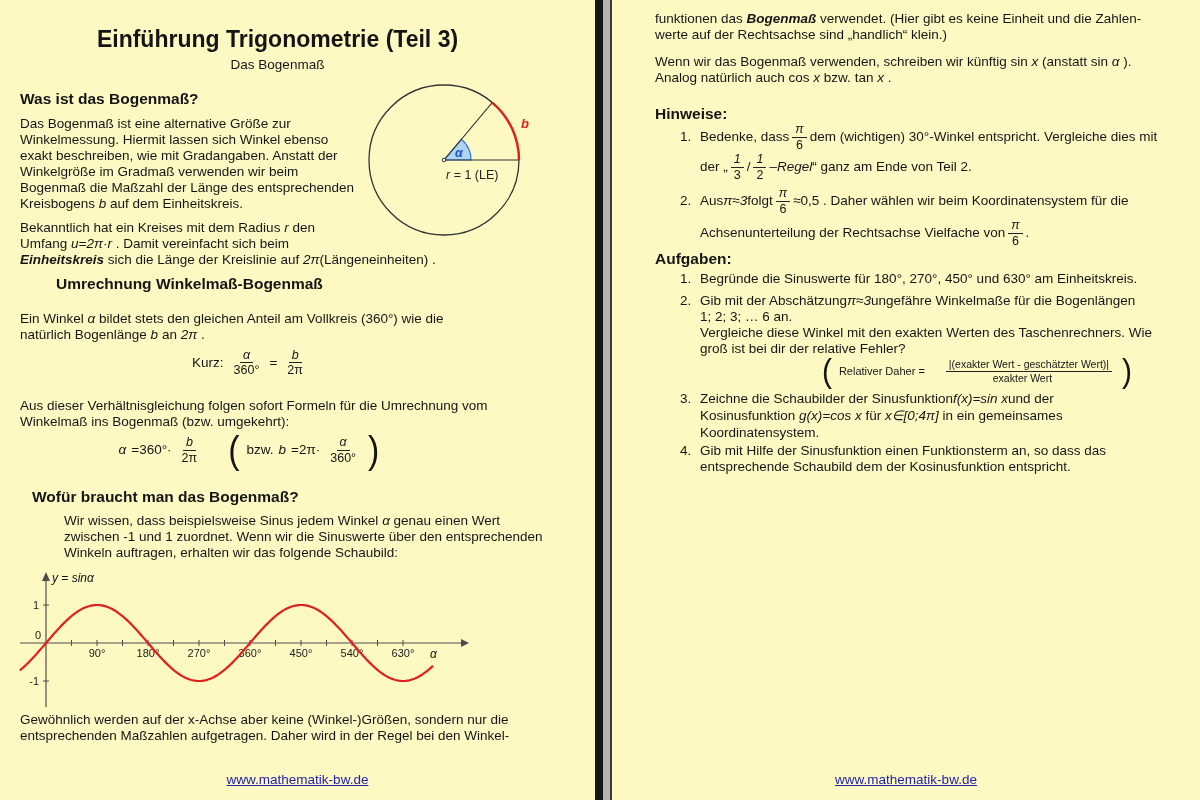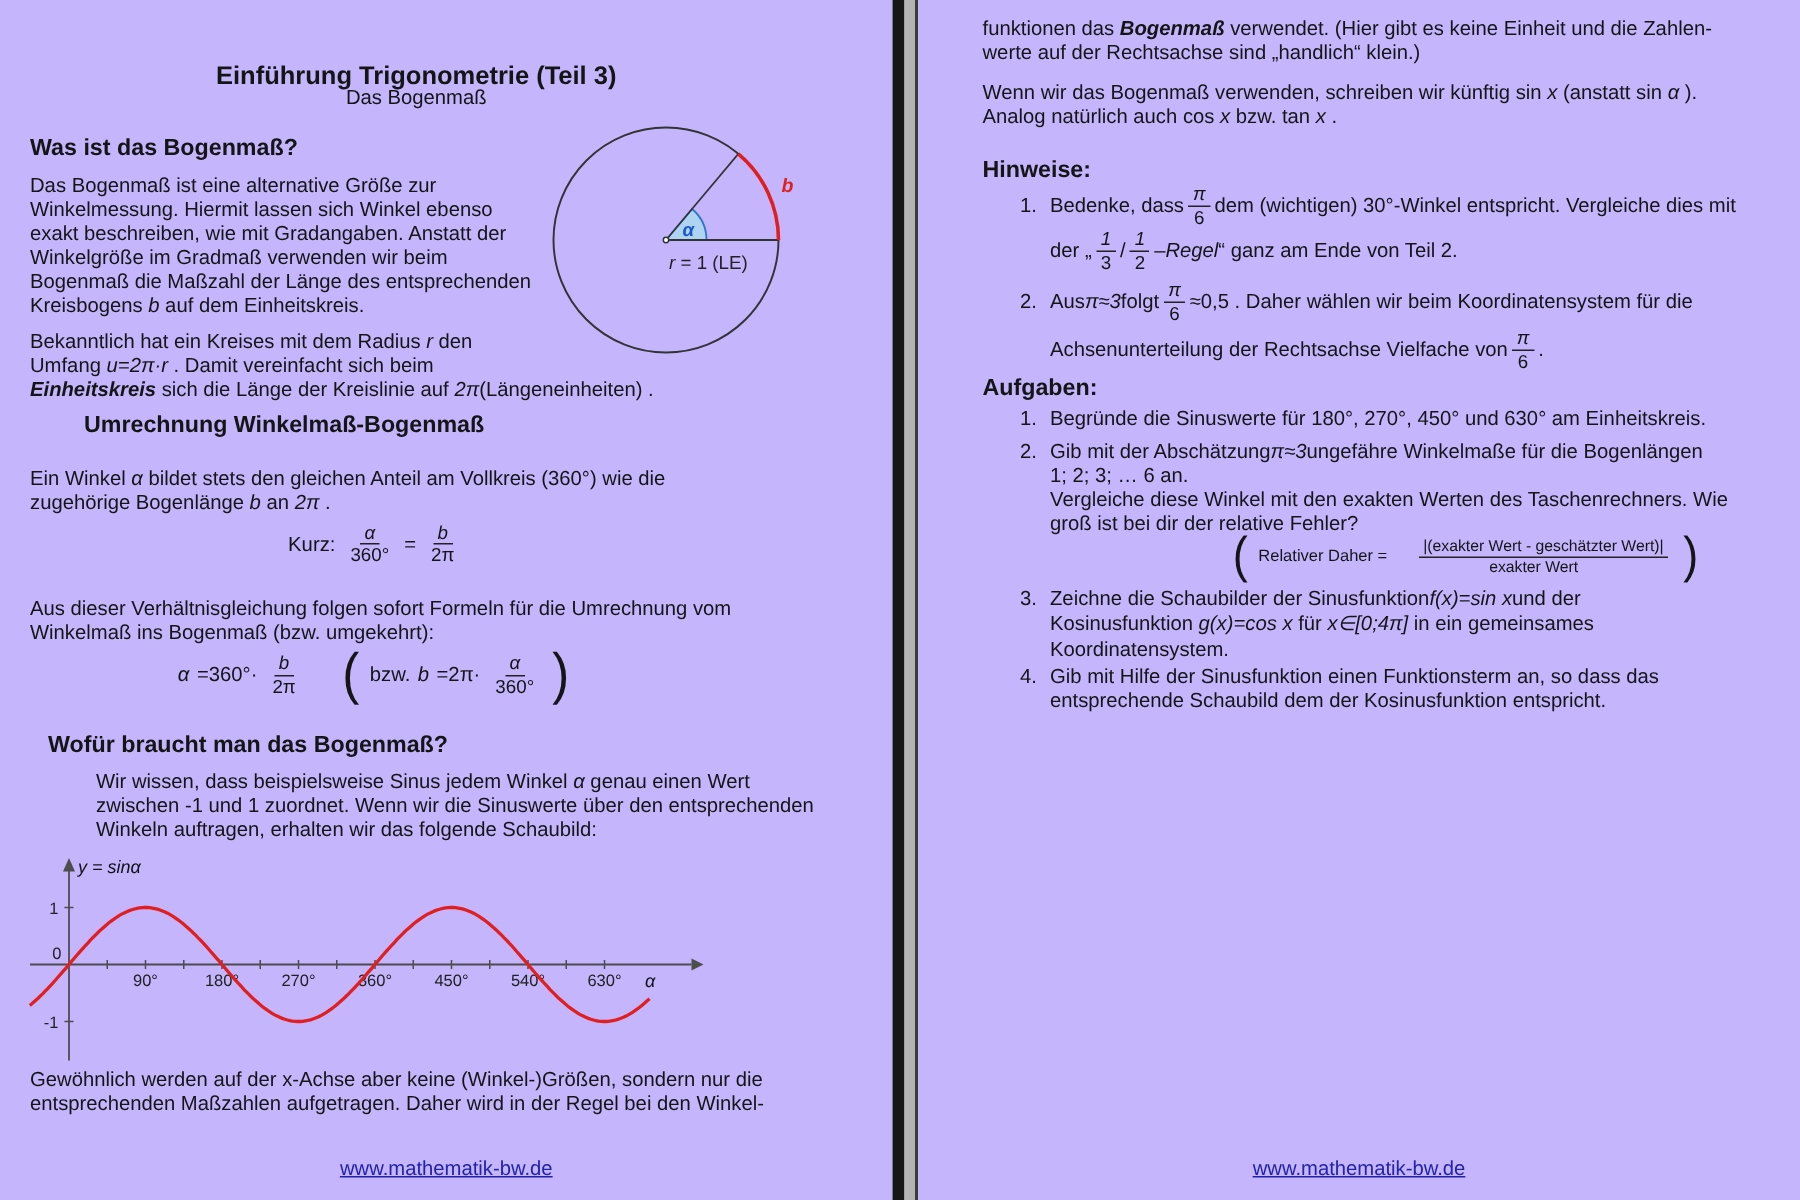--- a/index.html
+++ b/index.html
@@ -1,29 +1,29 @@
 <!DOCTYPE html>
 <html><head>
 <meta charset="utf-8">
 <style>
   html,body{margin:0;padding:0;}
   body{width:1200px;height:800px;position:relative;background:#ffffff;color:#151515;
        font-family:"Liberation Sans", sans-serif;overflow:hidden;}
-  .page{position:absolute;top:0;height:800px;background:#c4b5fd;}
+  .page{position:absolute;top:0;height:800px;background:#fef9c3;}
   #page-left{left:0;width:595px;}
   #page-right{left:612px;width:588px;}
   .stripe{position:absolute;top:0;height:800px;}
   #div-black{left:595px;width:8px;background:#161616;}
   #div-gray{left:603px;width:7px;background:#b3b3b3;}
   #div-line{left:610px;width:2px;background:#3a3a3a;}
   .abs{position:absolute;}
   .t{font-size:13.5px;line-height:16px;white-space:nowrap;}
   .line{display:block;}
   .h{font-weight:bold;font-size:15.5px;white-space:nowrap;}
-  .title{font-weight:bold;font-size:17px;text-align:center;margin-top:15px;}
+  .title{font-weight:bold;font-size:23px;text-align:center;}
   .sub{font-size:13.5px;text-align:center;}
   .mi{font-style:italic;}
   .bi{font-weight:bold;font-style:italic;}
   .math{font-style:italic;}
   .frow{display:flex;align-items:center;white-space:nowrap;}
   .no{flex:0 0 20px;}
   .frac{display:inline-flex;flex-direction:column;align-items:center;line-height:1.15;
         font-size:12.5px;margin:0 3px;vertical-align:middle;}
   .frac .num{border-bottom:1px solid #222;padding:0 3px;font-style:italic;}
   .frac .den{padding:0 2px;}
@@ -73,21 +73,21 @@
   <div class="abs t" style="top:220px;left:20px;">
     <span class="line"><span>Bekanntlich hat ein Kreises mit dem Radius </span><span class="mi">r</span><span> den</span></span>
     <span class="line"><span>Umfang </span><span class="math">u=2π·r</span><span> . Damit vereinfacht sich beim</span></span>
     <span class="line"><span class="bi">Einheitskreis</span><span> sich die Länge der Kreislinie auf </span><span class="math">2π</span><span>(Längeneinheiten)</span><span> .</span></span>
   </div>
 
   <div class="abs h" style="top:275px;left:20px;margin-left:36px;">Umrechnung Winkelmaß-Bogenmaß</div>
 
   <div class="abs t" style="top:311px;left:20px;">
     <span class="line"><span>Ein Winkel </span><span class="mi">α</span><span> bildet stets den gleichen Anteil am Vollkreis (360°) wie die</span></span>
-    <span class="line"><span>zugehörige Bogenlänge </span><span class="mi">b</span><span> an </span><span class="math">2π</span><span> .</span></span>
+    <span class="line"><span>natürlich Bogenlänge </span><span class="mi">b</span><span> an </span><span class="math">2π</span><span> .</span></span>
   </div>
 
   <div class="abs center-row t" style="top:348px;left:0;width:500px;">
     <span>Kurz:</span>
     <span class="frac">
         <span class="num">α</span>
         <span class="den">360°</span>
       </span>
     <span>=</span>
     <span class="frac">

